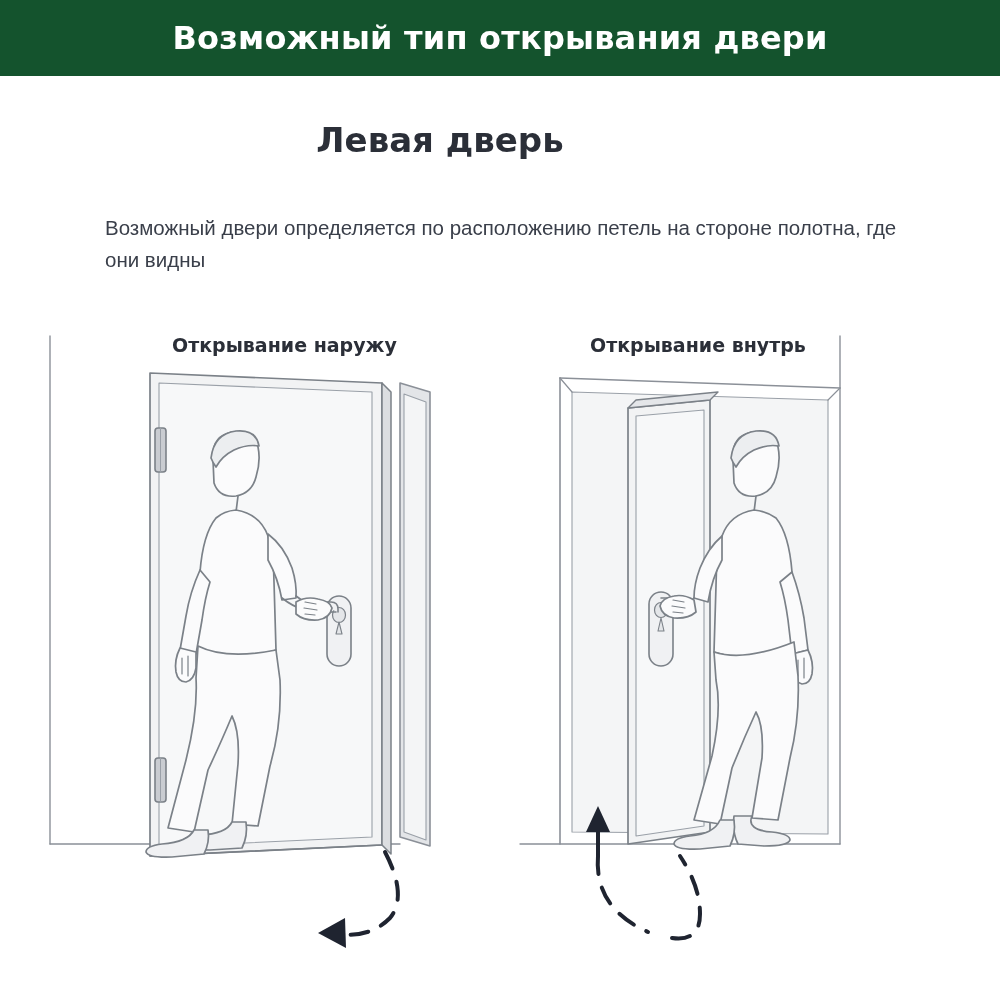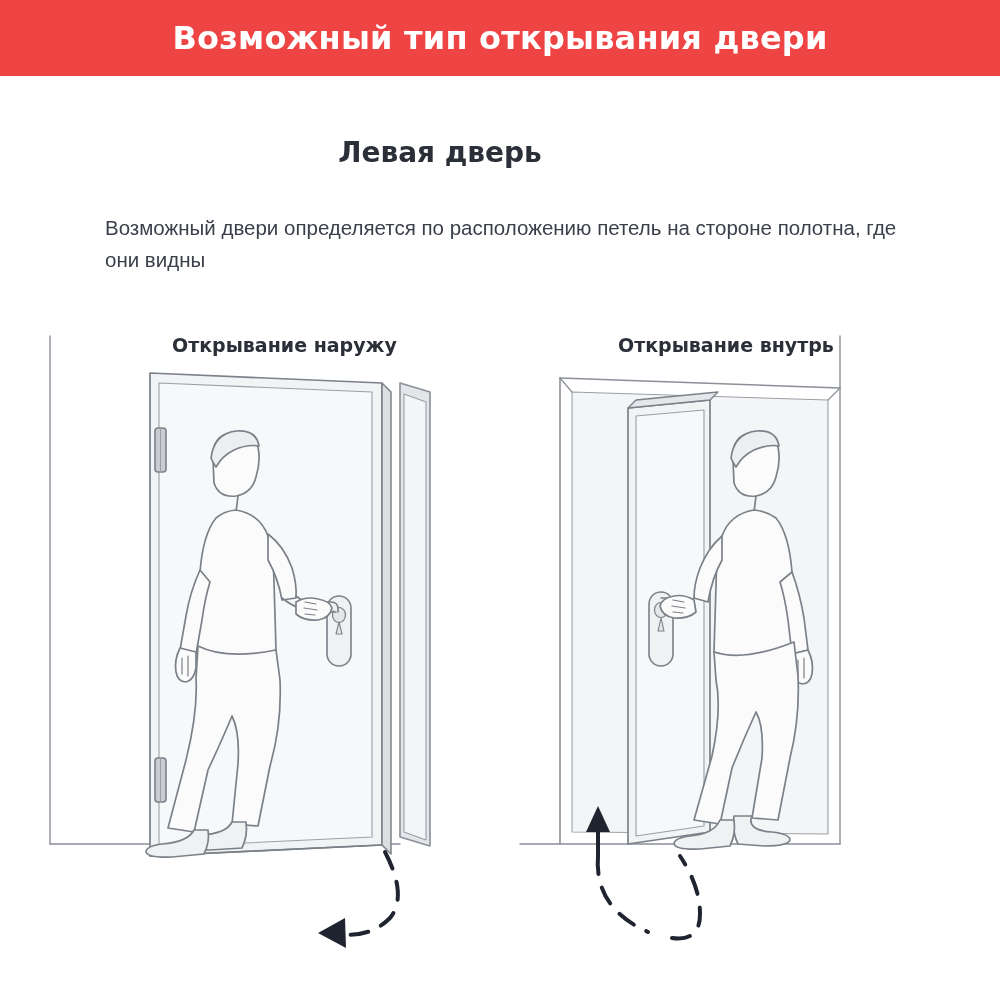--- a/index.html
+++ b/index.html
@@ -21,41 +21,41 @@
     position: relative;
     background: #ffffff;
   }
   
   .header-bar {
     position: absolute;
     left: 0;
     top: 0;
     width: 1000px;
     height: 76px;
-    background: #ef4444;
+    background: #14532d;
     display: flex;
     align-items: center;
     justify-content: center;
   }
   .header-title {
     color: #ffffff;
     font-size: 32px;
     font-weight: bold;
     letter-spacing: 0.2px;
     text-align: center;
     font-family: "DejaVu Sans", sans-serif;
   }
   
   .subtitle {
     position: absolute;
     left: 0;
-    top: 136px;
+    top: 120px;
     width: 880px;
     text-align: center;
-    font-size: 28px;
+    font-size: 34px;
     font-weight: bold;
     color: #2b2f38;
     font-family: "DejaVu Sans", sans-serif;
   }
   .description {
     position: absolute;
     left: 105px;
     top: 212px;
     width: 800px;
     font-size: 20.5px;
@@ -74,21 +74,21 @@
   }
   .panel-label {
     position: absolute;
     font-size: 19px;
     font-weight: bold;
     color: #2b2f38;
     font-family: "DejaVu Sans", sans-serif;
     white-space: nowrap;
   }
   .label-left  { left: 172px; top: 14px; }
-  .label-right { left: 618px; top: 14px; }
+  .label-right { left: 590px; top: 14px; }
 
   svg { display: block; }
   .svg-layer {
     position: absolute;
     left: 0;
     top: 0;
   }
 </style>
 </head>
 <body>

